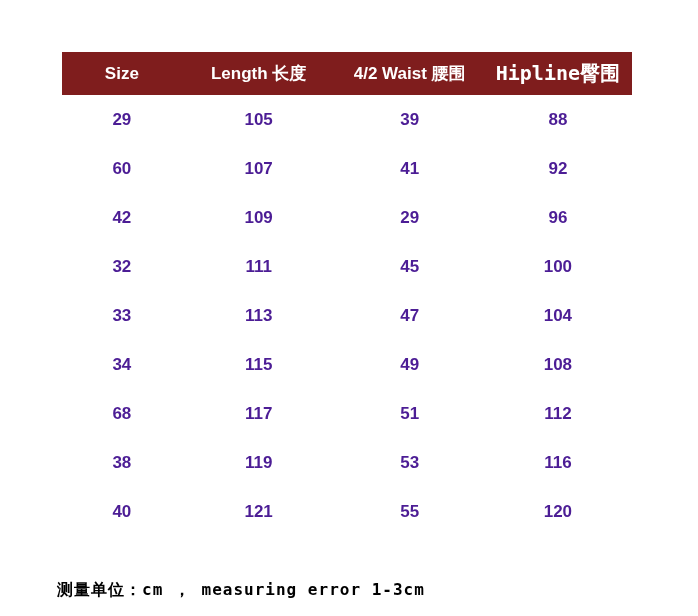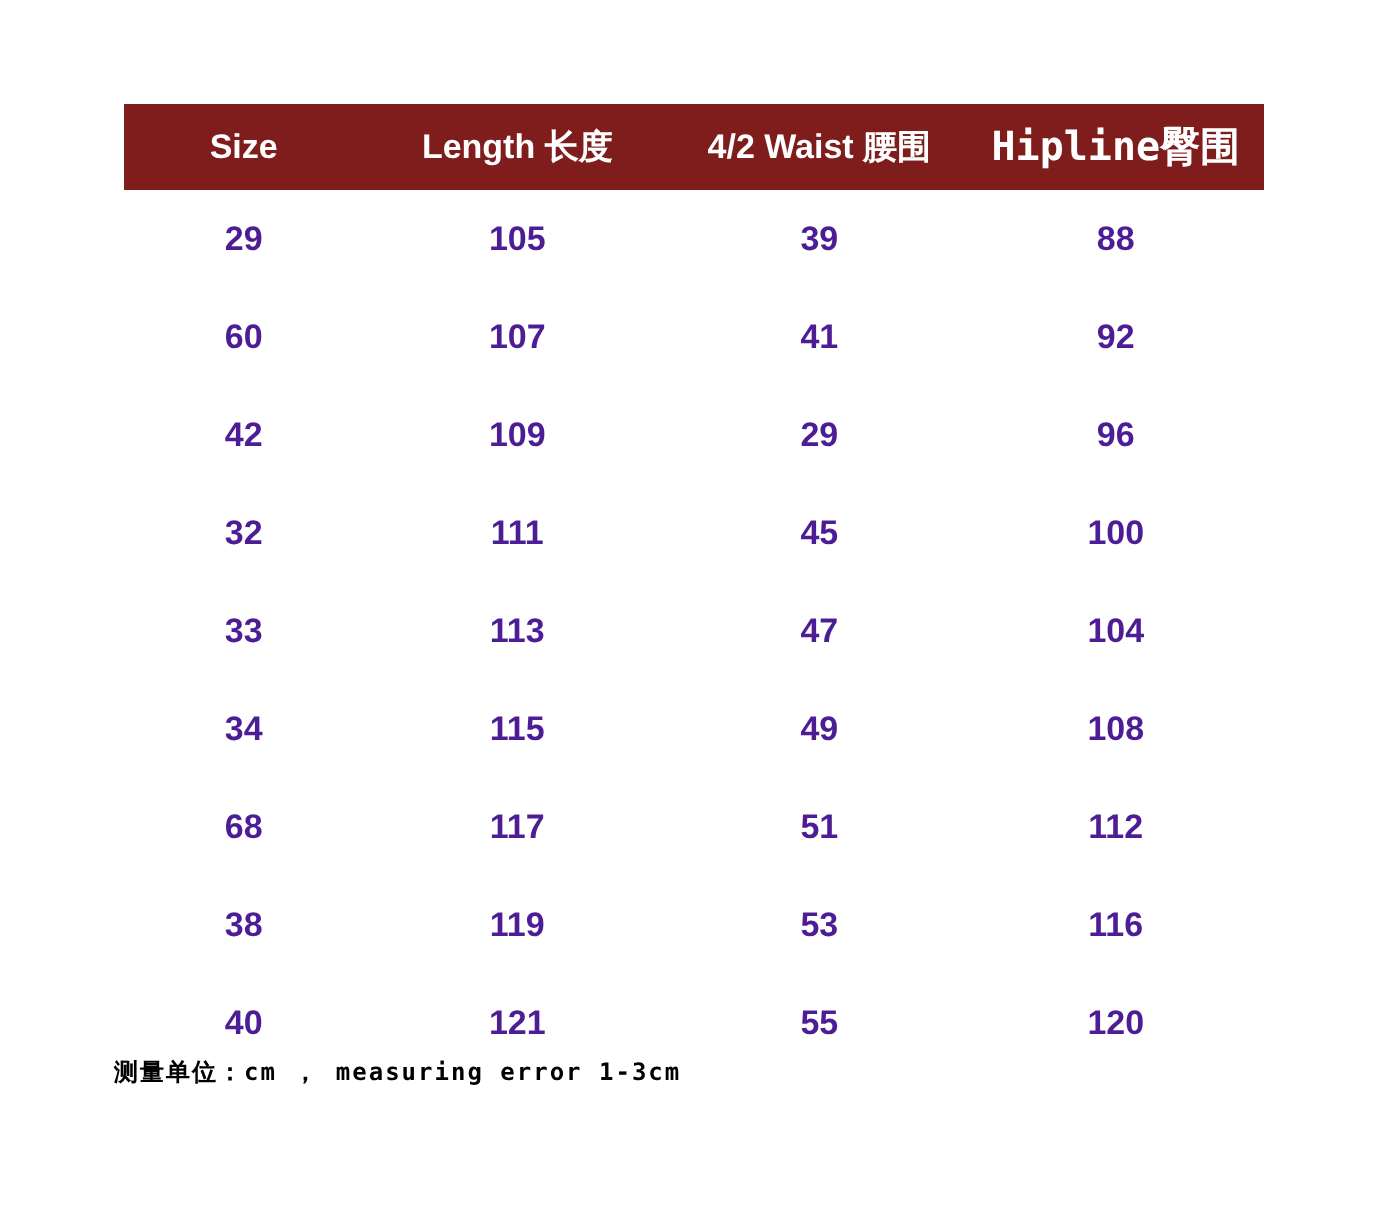--- a/index.html
+++ b/index.html
@@ -45,23 +45,23 @@
     font-size: 17px;
     font-weight: bold;
     color: #4c1d95;
     text-align: center;
     vertical-align: middle;
     padding: 0;
   }
   .footer-note {
     position: absolute;
     left: 57px;
-    top: 528px;
+    top: 580px;
     font-family: "DejaVu Sans Mono", monospace;
-    font-size: 12px;
+    font-size: 16px;
     font-weight: bold;
     color: #000000;
     white-space: pre;
     letter-spacing: 1px;
   }
 </style>
 </head>
 <body>
 
 <div class="page">

